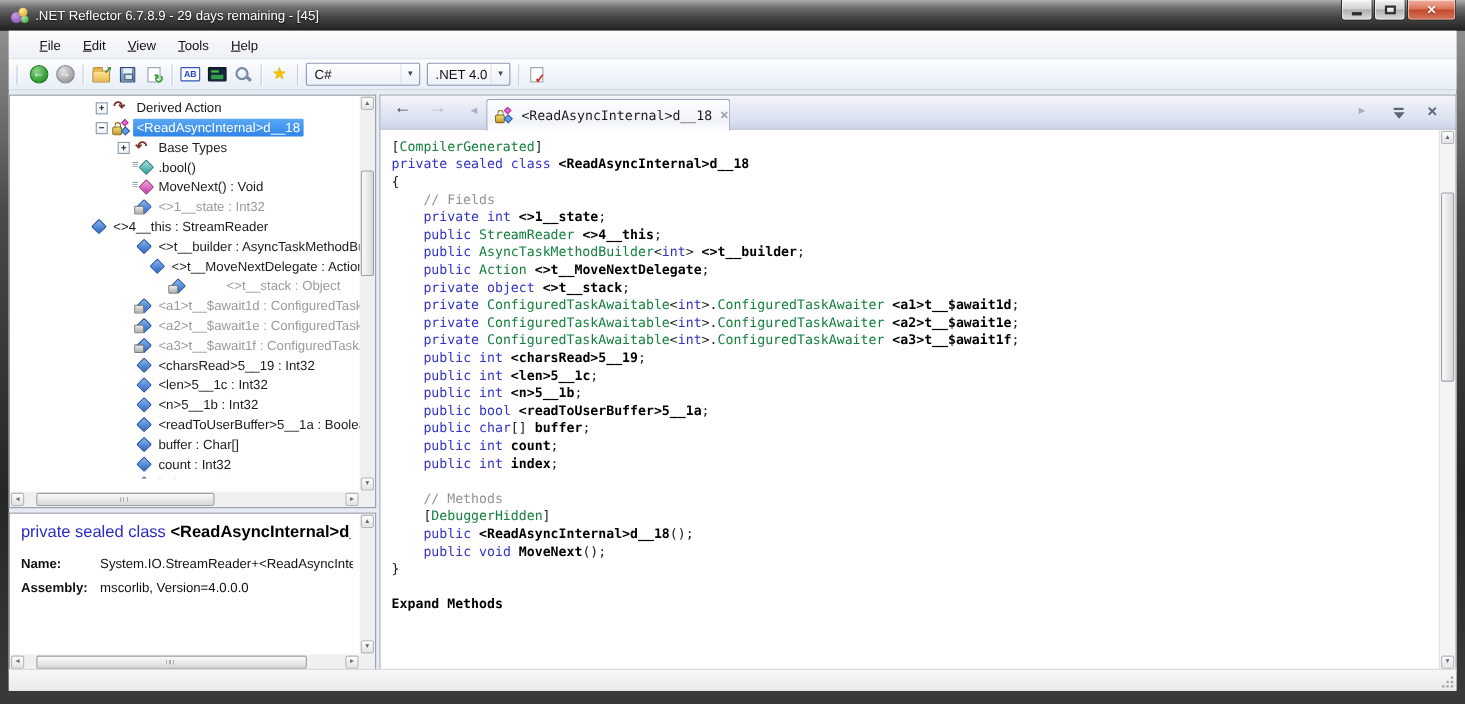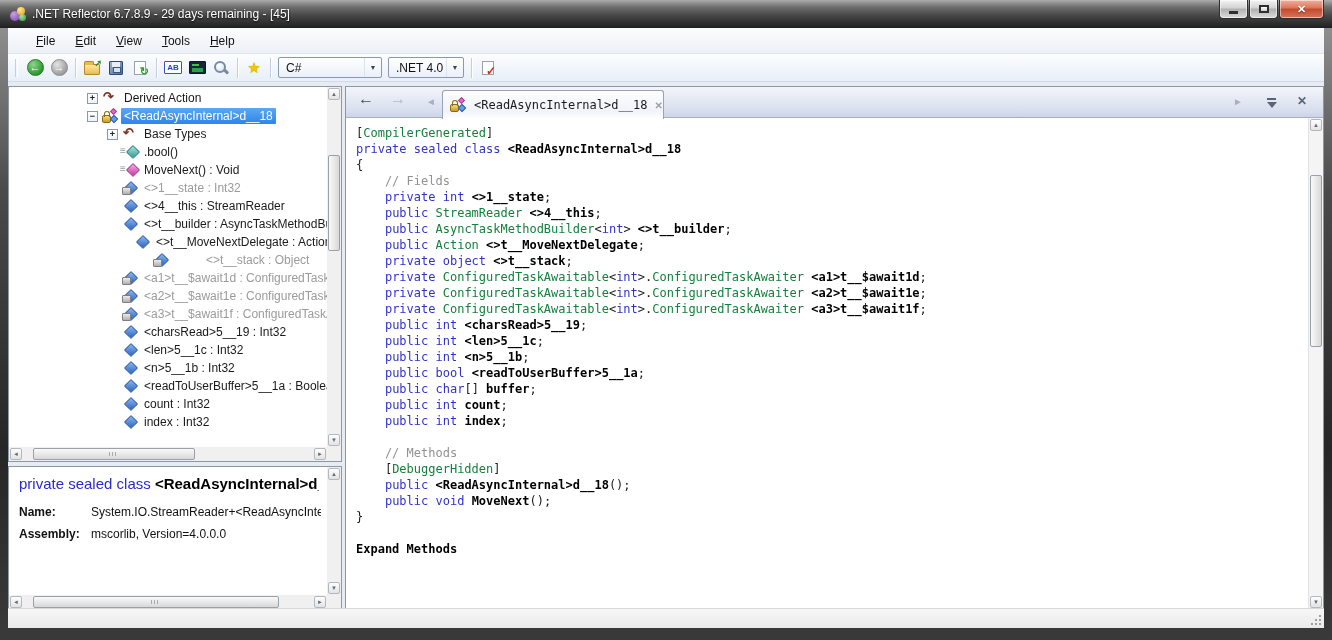--- a/index.html
+++ b/index.html
@@ -248,21 +248,21 @@
           <div class="trow" style="padding-left: 98px;">
             <span class="exp"></span>
             <span class="ic ic-method"></span>
             <span class="tlabel">MoveNext() : Void</span>
           </div>
           <div class="trow" style="padding-left: 98px;">
             <span class="exp"></span>
             <span class="ic ic-fieldlock"></span>
             <span class="tlabel gray">&lt;&gt;1__state : Int32</span>
           </div>
-          <div class="trow" style="padding-left: 98px;">
+          <div class="trow" style="padding-left: 57px;">
             <span class="exp"></span>
             <span class="ic ic-field"></span>
             <span class="tlabel">&lt;&gt;4__this : StreamReader</span>
           </div>
           <div class="trow" style="padding-left: 98px;">
             <span class="exp"></span>
             <span class="ic ic-field"></span>
             <span class="tlabel">&lt;&gt;t__builder : AsyncTaskMethodBuilder&lt;Int32&gt;</span>
           </div>
           <div class="trow" style="padding-left: 98px; margin-left: 12px;">
@@ -302,20 +302,25 @@
           </div>
           <div class="trow" style="padding-left: 98px;">
             <span class="exp"></span>
             <span class="ic ic-field"></span>
             <span class="tlabel">&lt;n&gt;5__1b : Int32</span>
           </div>
           <div class="trow" style="padding-left: 98px;">
             <span class="exp"></span>
             <span class="ic ic-field"></span>
             <span class="tlabel">&lt;readToUserBuffer&gt;5__1a : Boolean</span>
+          </div>
+          <div class="trow" style="padding-left: 98px;">
+            <span class="exp"></span>
+            <span class="ic ic-field"></span>
+            <span class="tlabel">buffer : Char[]</span>
           </div>
           <div class="trow" style="padding-left: 98px;">
             <span class="exp"></span>
             <span class="ic ic-field"></span>
             <span class="tlabel">count : Int32</span>
           </div>
           <div class="trow" style="padding-left: 98px;">
             <span class="exp"></span>
             <span class="ic ic-field"></span>
             <span class="tlabel">index : Int32</span>

